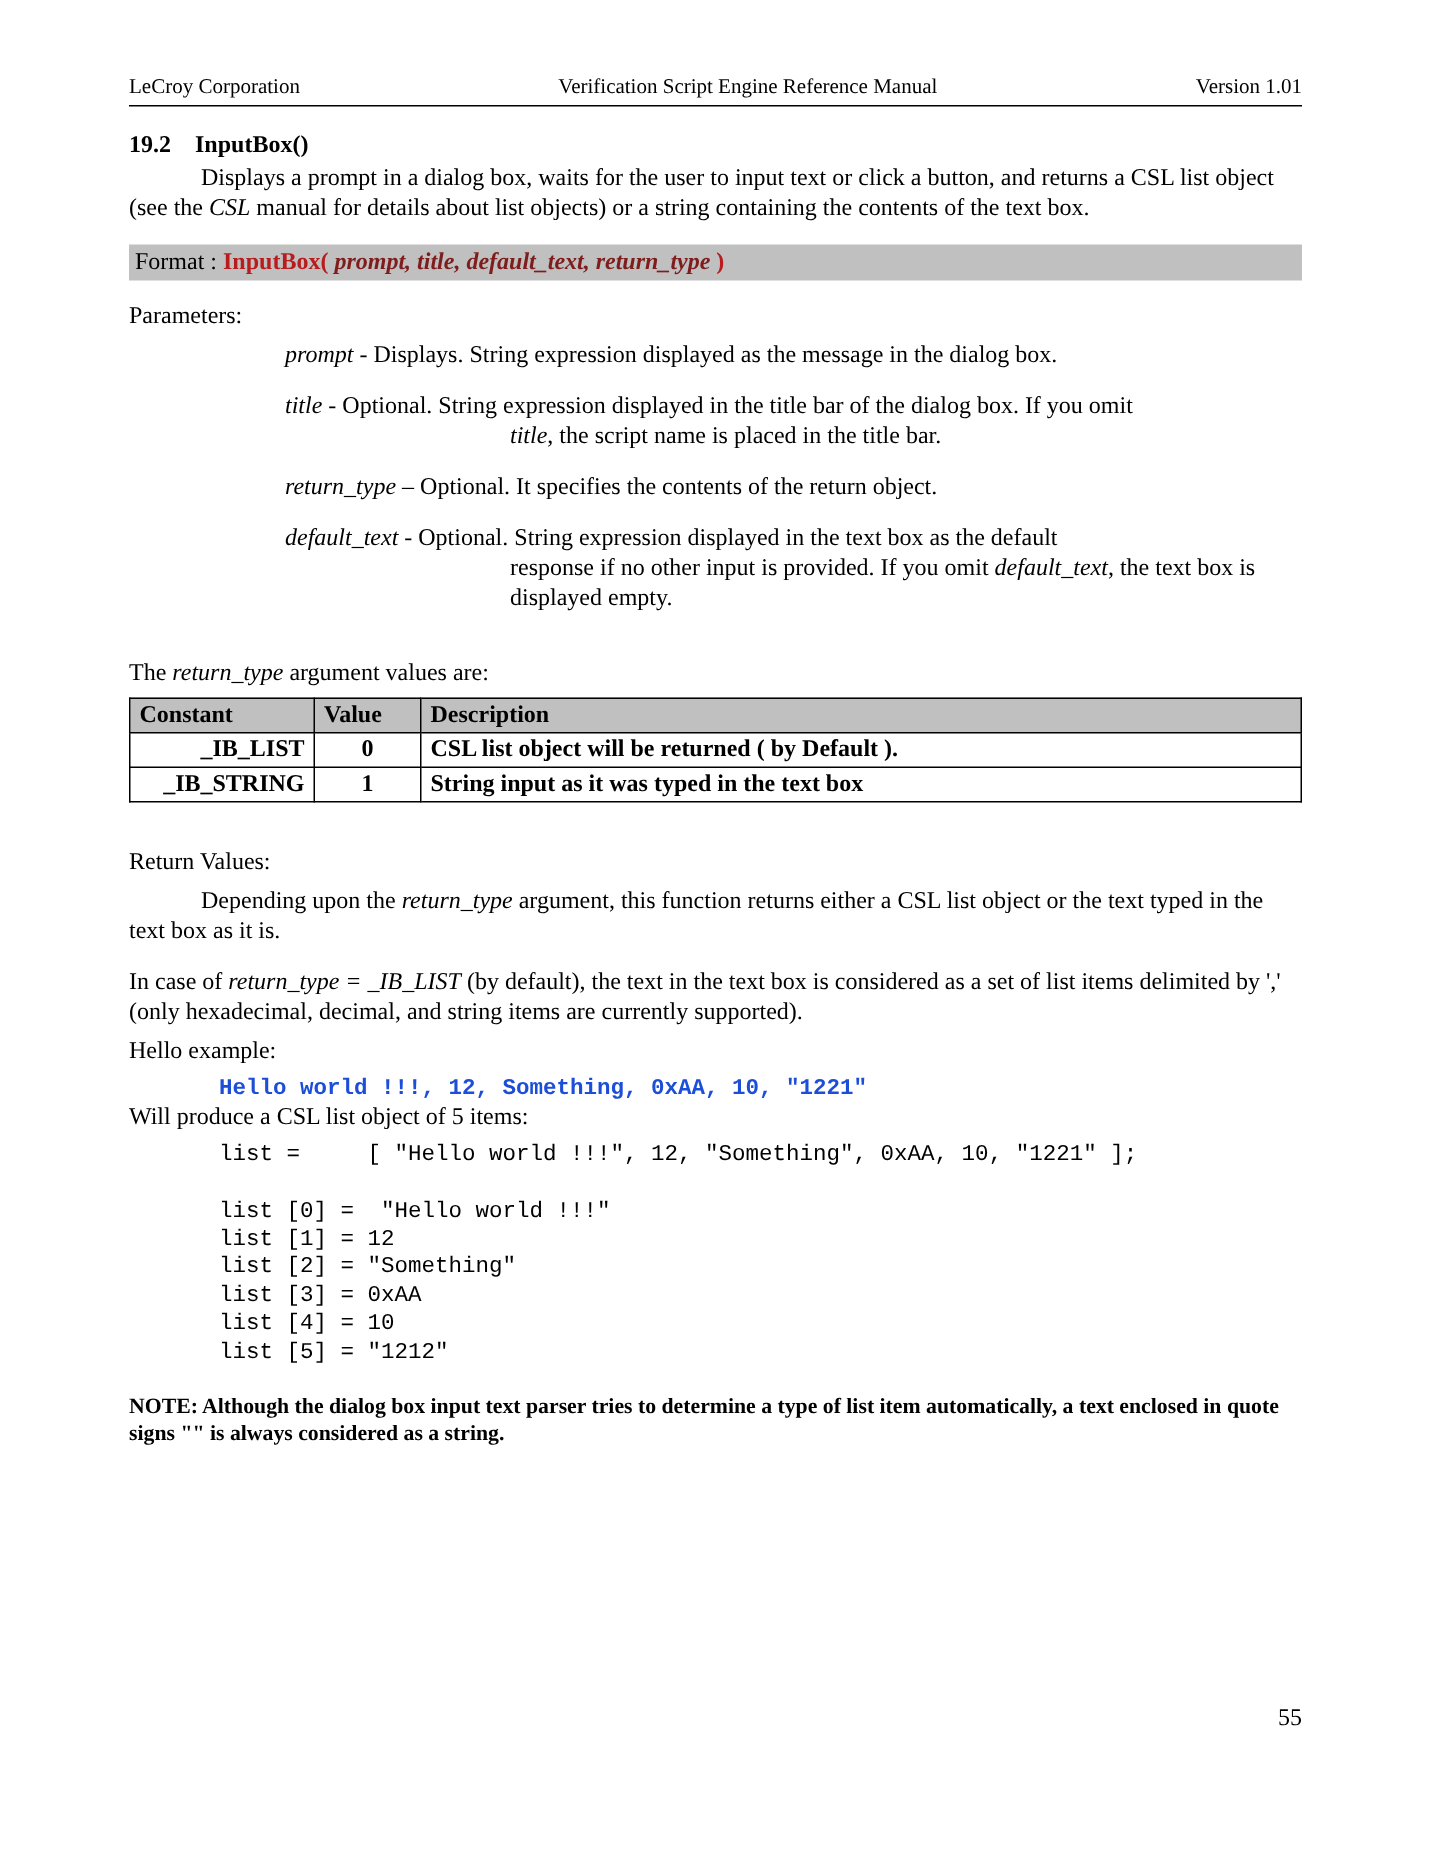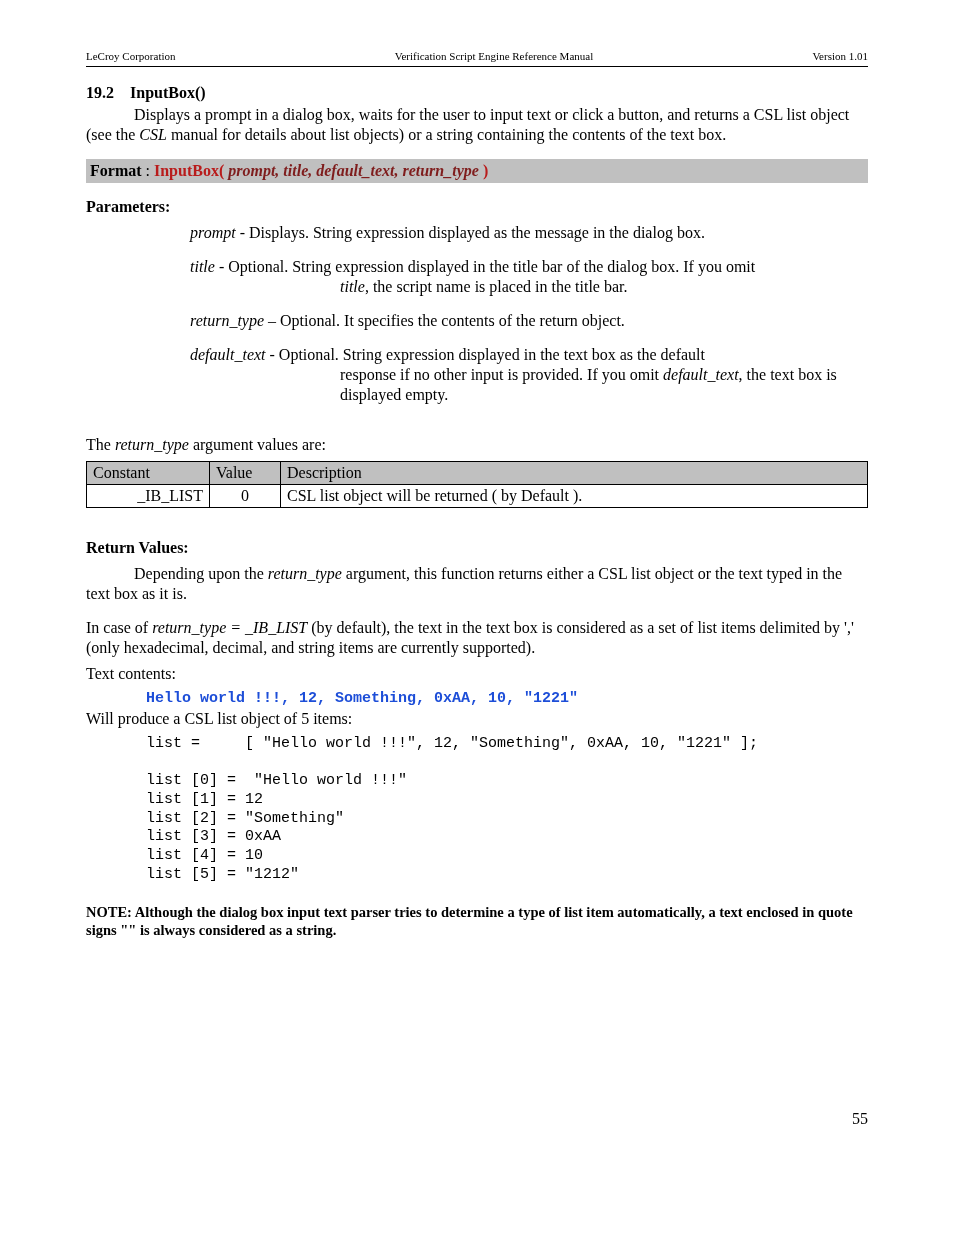--- a/index.html
+++ b/index.html
@@ -13,52 +13,52 @@
     box-sizing: border-box;
     line-height: 1.25;
   }
   .header-row {
     display: flex;
     justify-content: space-between;
     border-bottom: 1px solid #000;
     padding-bottom: 2px;
     margin-bottom: 16px;
   }
-  .header-row span { font-size: 11px; }
+  .header-row span { font-size: 14px; }
   h2.section {
     font-size: 16px;
     font-weight: bold;
     margin: 8px 0 2px 0;
   }
   .intro { margin: 0 0 14px 0; }
   .indent-first { text-indent: 48px; }
   .format-bar {
     background: #c0c0c0;
     padding: 2px 4px;
     margin: 6px 0 14px 0;
   }
   .blue { color: #b91c1c; font-weight: bold; }
   .blue-it { color: #7f1d1d; font-style: italic; font-weight: bold; }
-  .bold { font-weight: bold; }
+  .bold { font-weight: normal; }
   .italic { font-style: italic; }
   .params-block { margin-left: 104px; margin-bottom: 14px; }
   .params-block .pname { font-style: italic; }
   .params-block p { margin: 0 0 14px 0; }
   .params-cont { margin-left: 150px; display:block;}
   table.vals {
     border-collapse: collapse;
     width: 100%;
     margin-top: 2px;
     margin-bottom: 20px;
   }
   table.vals th, table.vals td {
     border: 1px solid #000;
     padding: 1px 6px;
     text-align: left;
-    font-weight: normal;
+    font-weight: bold;
     font-size: 16px;
   }
   table.vals th { background: #c0c0c0; }
   table.vals td.col1 { width: 110px; text-align: right; }
   table.vals td.col2 { width: 58px; text-align: center; }
   .mono {
     font-family: "Courier New", Courier, monospace;
     font-size: 15px;
     white-space: pre;
   }
@@ -119,32 +119,37 @@
       <tr>
     <th class="col1">Constant</th>
     <th class="col2">Value</th>
     <th>Description</th>
   </tr>
   <tr>
     <td class="col1">_IB_LIST</td>
     <td class="col2">0</td>
     <td>CSL list object will be returned ( by Default ).</td>
   </tr>
+  <tr>
+    <td class="col1">_IB_STRING</td>
+    <td class="col2">1</td>
+    <td>String input as it was typed in the text box</td>
+  </tr>
 </tbody>
   </table>
 
 <p class="bold" style="margin-top:30px;">Return Values:</p>
 <p class="indent-first">
   <span>Depending upon the </span><span class="italic">return_type</span><span> argument, this function returns either a CSL list object or the text typed in the text box as it is.</span>
 </p>
 
 <p style="margin-top:14px;">
   <span> In case of   </span><span class="italic">return_type  =  _IB_LIST</span><span> (by default), the text in the text box is considered as a set of list items delimited by ',' (only hexadecimal, decimal, and string items are currently supported).</span>
 </p>
-<p>Text contents:</p>
+<p>Hello example:</p>
 <div class="mono code-indent bluecode">Hello world !!!, 12, Something, 0xAA, 10, "1221"</div>
 <p>Will produce a CSL list object of 5 items:</p>
 <div class="mono code-indent">list =     [ "Hello world !!!", 12, "Something", 0xAA, 10, "1221" ];
 
 list [0] =  "Hello world !!!"
 list [1] = 12
 list [2] = "Something"
 list [3] = 0xAA
 list [4] = 10
 list [5] = "1212"</div>

